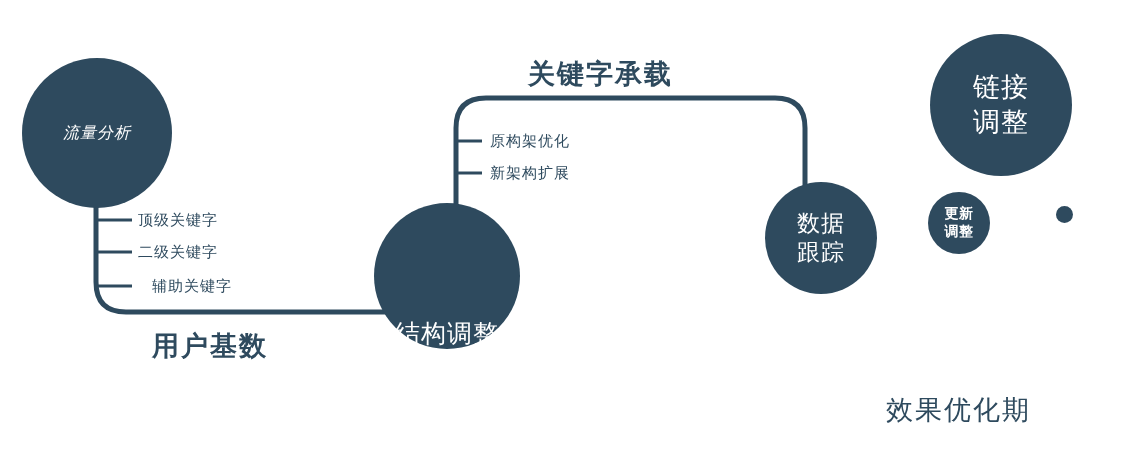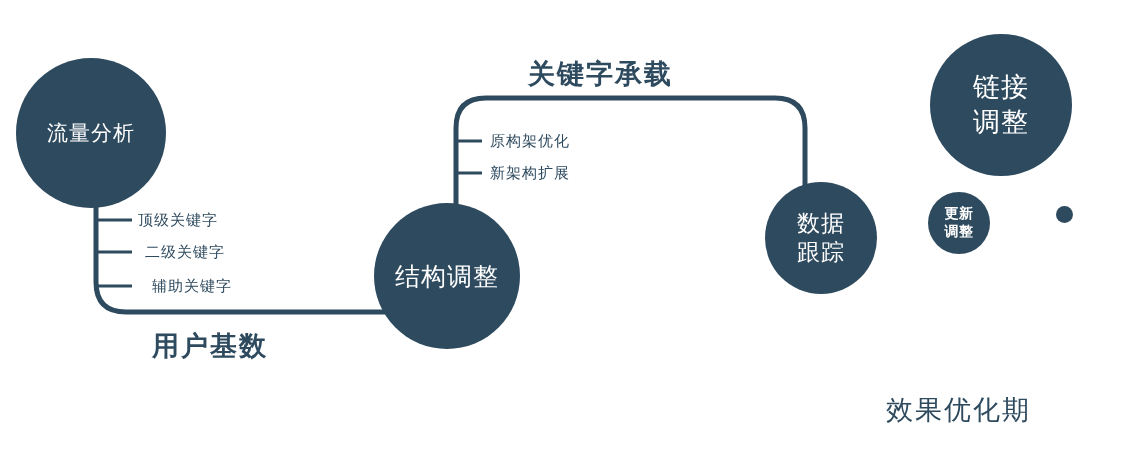--- a/index.html
+++ b/index.html
@@ -17,22 +17,22 @@
     position:absolute;border-radius:50%;
     background:var(--primary);color:var(--oncircle);
     display:flex;flex-direction:column;align-items:center;justify-content:center;
     text-align:center;letter-spacing:1px;line-height:1.28;
   }
   .darklabel{position:absolute;color:var(--primary);white-space:nowrap;}
   .kw-carry{left:528px;top:56px;font-size:27px;font-weight:600;letter-spacing:2px;}
   .user-base{left:152px;top:328px;font-size:27px;font-weight:600;letter-spacing:2px;}
   .phase{left:886px;top:392px;font-size:27px;font-weight:500;letter-spacing:2px;}
   .ticklabel{position:absolute;color:var(--primary);font-size:15px;font-weight:500;letter-spacing:1px;white-space:nowrap;line-height:20px;}
-  .n-traffic{left:16px;top:58px;width:150px;height:150px;font-size:21px;}
-  .n-structure{left:374px;top:203px;width:146px;height:146px;font-size:25px;}
+  .n-traffic{left:22px;top:58px;width:150px;height:150px;font-size:16px;font-style:italic;}
+  .n-structure{left:374px;top:203px;width:146px;height:146px;font-size:25px;justify-content:flex-end;}
   .n-tracking{left:765px;top:182px;width:112px;height:112px;font-size:23px;}
   .n-code{left:824px;top:62px;width:76px;height:76px;font-size:15px;}
   .n-link{left:930px;top:34px;width:142px;height:142px;font-size:27px;}
   .n-update{left:928px;top:192px;width:62px;height:62px;font-size:14px;font-weight:700;letter-spacing:0.5px;}
   .n-report{left:930px;top:256px;width:110px;height:110px;font-size:24px;font-weight:700;}
   .n-dot{left:1056px;top:206px;width:17px;height:17px;}
 </style>
 </head>
 <body>
 
@@ -45,21 +45,21 @@
     <path class="tick" d="M 96 286 H 132"></path>
     <path class="edge" d="M 456 212 L 456 128 Q 456 98 486 98 L 775 98 Q 805 98 805 128 L 805 192"></path>
     <path class="tick" d="M 456 141 H 482"></path>
     <path class="tick" d="M 456 173 H 482"></path>
   </svg>
 
   <div class="darklabel kw-carry">关键字承载</div>
   <div class="darklabel user-base">用户基数</div>
 
   <div class="ticklabel" style="left:138px;top:210px;">顶级关键字</div>
-  <div class="ticklabel" style="left:138px;top:242px;margin-left:7px;">二级关键字</div>
+  <div class="ticklabel" style="left:138px;top:242px;">二级关键字</div>
   <div class="ticklabel" style="left:138px;top:276px;margin-left:14px;">辅助关键字</div>
 
   <div class="ticklabel" style="left:490px;top:131px;">原构架优化</div>
   <div class="ticklabel" style="left:490px;top:163px;">新架构扩展</div>
 
   <div class="node n-traffic">
     <span>流量分析</span>
   </div>
 
   <div class="node n-structure">

